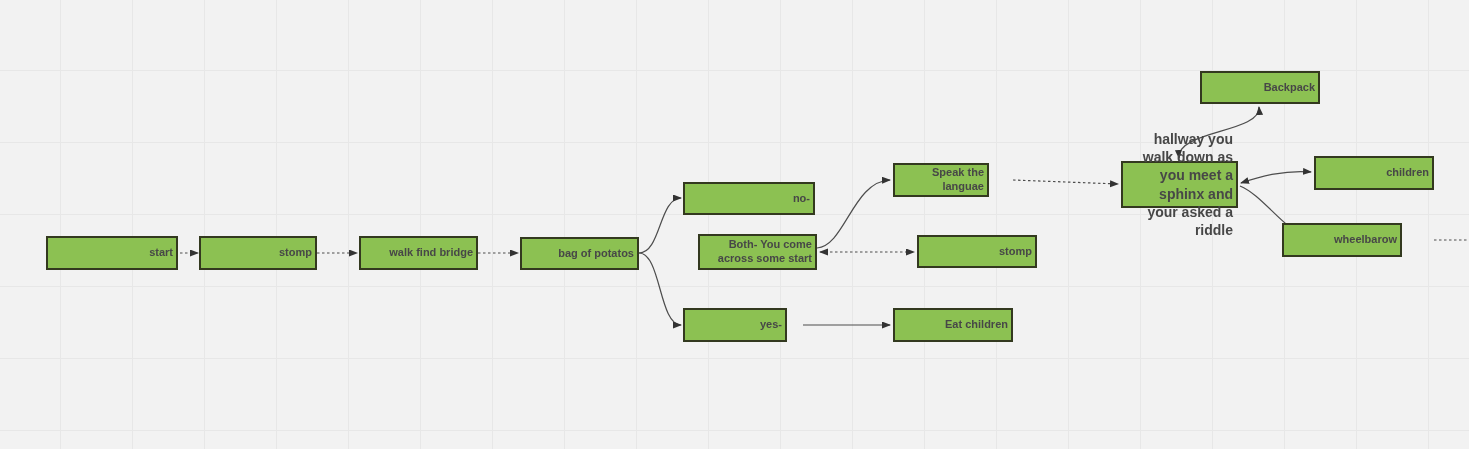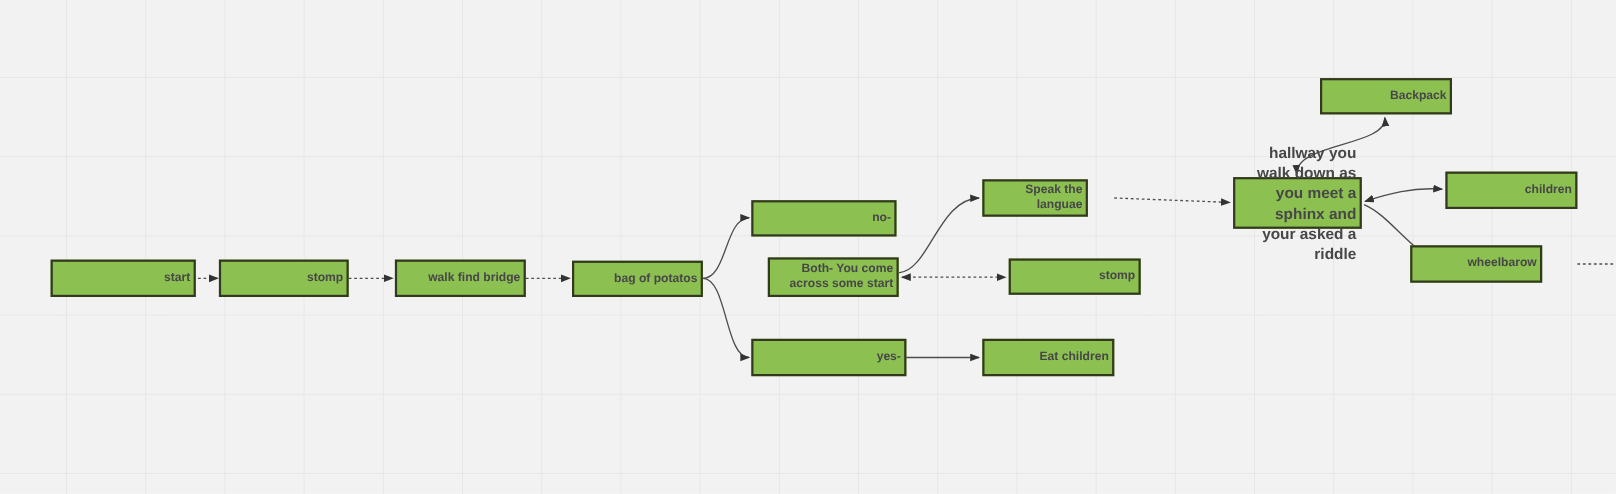--- a/index.html
+++ b/index.html
@@ -108,21 +108,21 @@
   </div>
 
   <div class="node" style="left:520px; top:237px; width:119px; height:33px;">
     <span class="node-label">bag of potatos</span>
   </div>
 
   <div class="node" style="left:683px; top:182px; width:132px; height:33px;">
     <span class="node-label">no-</span>
   </div>
 
-  <div class="node" style="left:683px; top:308px; width:141px; height:34px;">
+  <div class="node" style="left:683px; top:308px; width:104px; height:34px;">
     <span class="node-label">yes-</span>
   </div>
 
   <div class="node" style="left:698px; top:234px; width:119px; height:36px;">
     <span class="node-label">Both- You come across some start</span>
   </div>
 
   <div class="node" style="left:893px; top:163px; width:96px; height:34px;">
     <span class="node-label">Speak the languae</span>
   </div>

